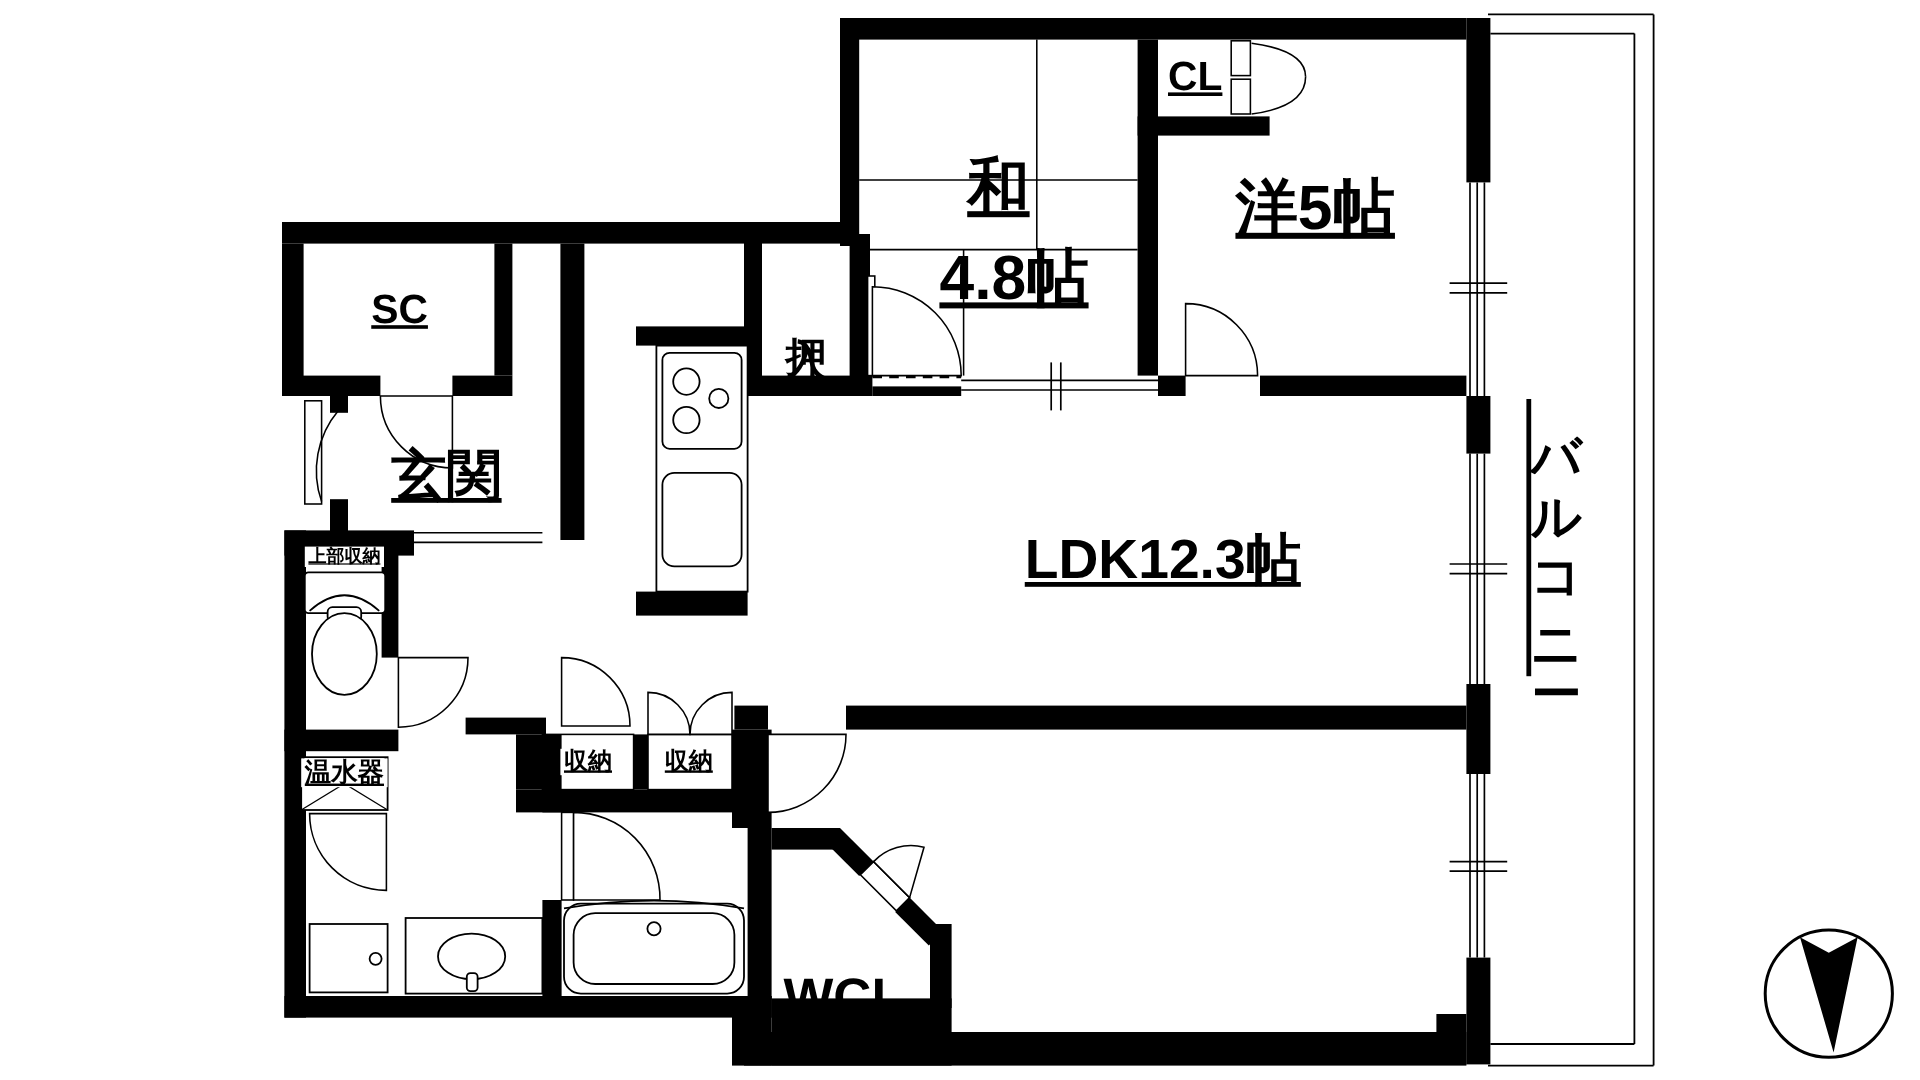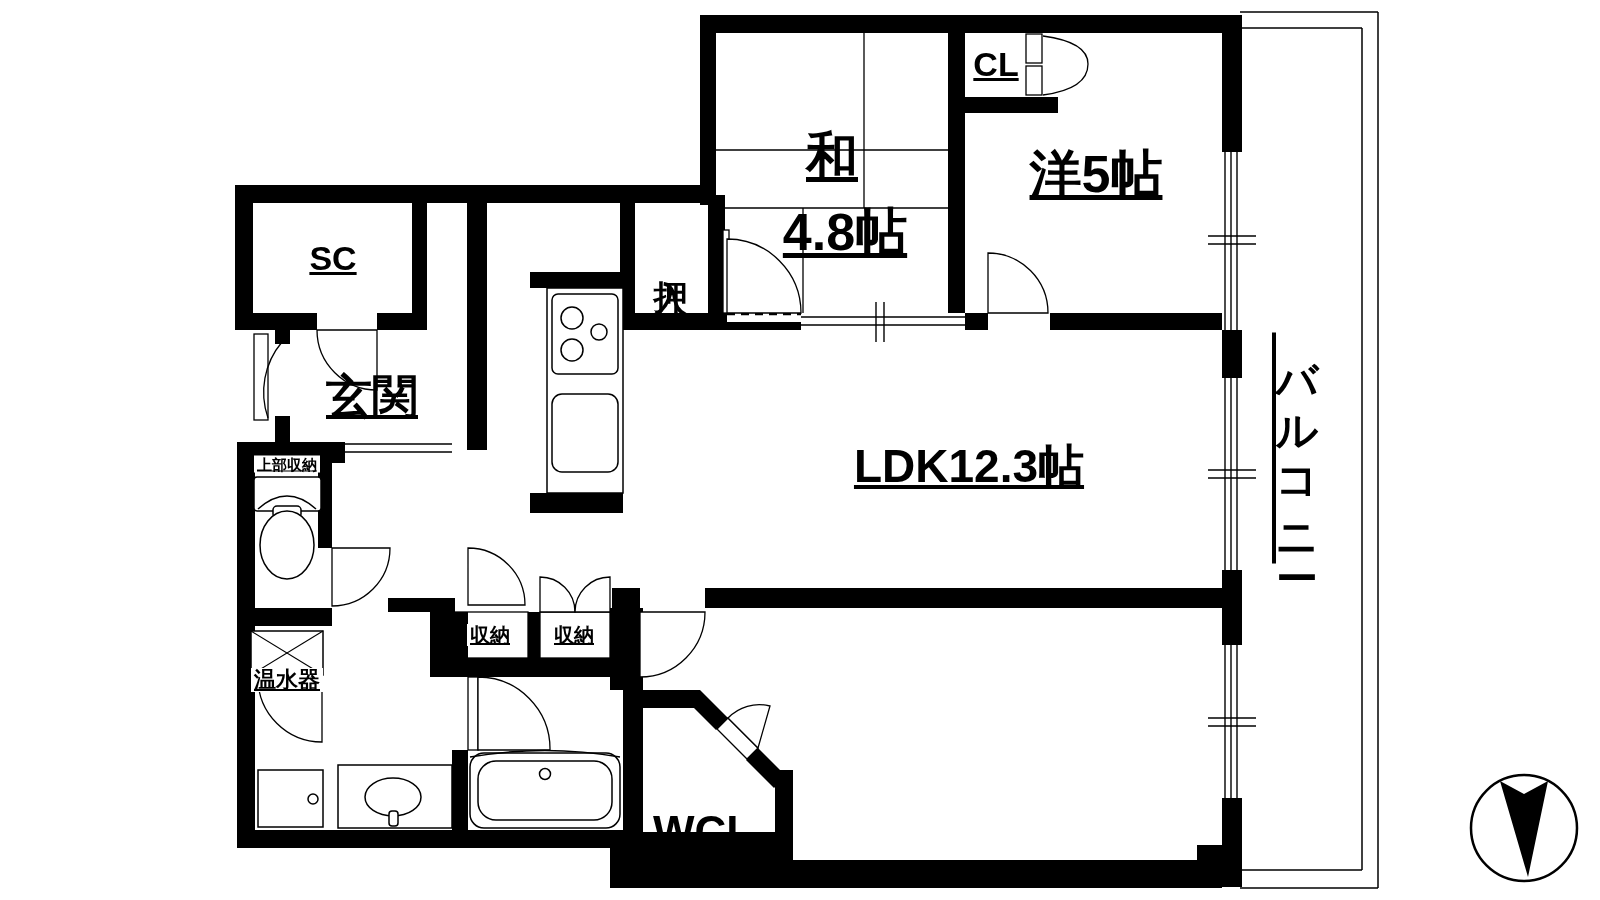--- a/index.html
+++ b/index.html
@@ -194,18 +194,18 @@
   <div class="lbl" style="left:333px;top:258px;font-size:34px;">SC</div>
   <div class="lbl" style="left:372px;top:396px;font-size:46px;">玄関</div>
   <div class="lbl vert" style="left:671px;top:254px;font-size:34px;">押入</div>
   <div class="lbl" style="left:832px;top:156px;font-size:52px;">和</div>
   <div class="lbl" style="left:845px;top:232px;font-size:52px;">4.8帖</div>
   <div class="lbl" style="left:1096px;top:174px;font-size:52px;">洋5帖</div>
   <div class="lbl" style="left:996px;top:64px;font-size:34px;">CL</div>
   <div class="lbl" style="left:935px;top:466px;font-size:46px;margin-left:34px;">LDK12.3帖</div>
   <div class="lbl vert" style="left:1297px;top:448px;font-size:42px;letter-spacing:8px;">バルコニー</div>
   <div class="lbl boxed" style="left:287px;top:464px;font-size:15px;">上部収納</div>
-  <div class="lbl boxed" style="left:287px;top:680px;font-size:22px;">温水器</div>
+  <div class="lbl boxed" style="left:287px;top:644px;font-size:22px;">温水器</div>
   <div class="lbl boxed" style="left:490px;top:635px;font-size:20px;">収納</div>
   <div class="lbl boxed" style="left:574px;top:635px;font-size:20px;">収納</div>
   <div class="lbl" style="left:703px;top:788px;font-size:44px;margin-top:44px;">WCL</div>
 
 </div>
 
 </body></html>

